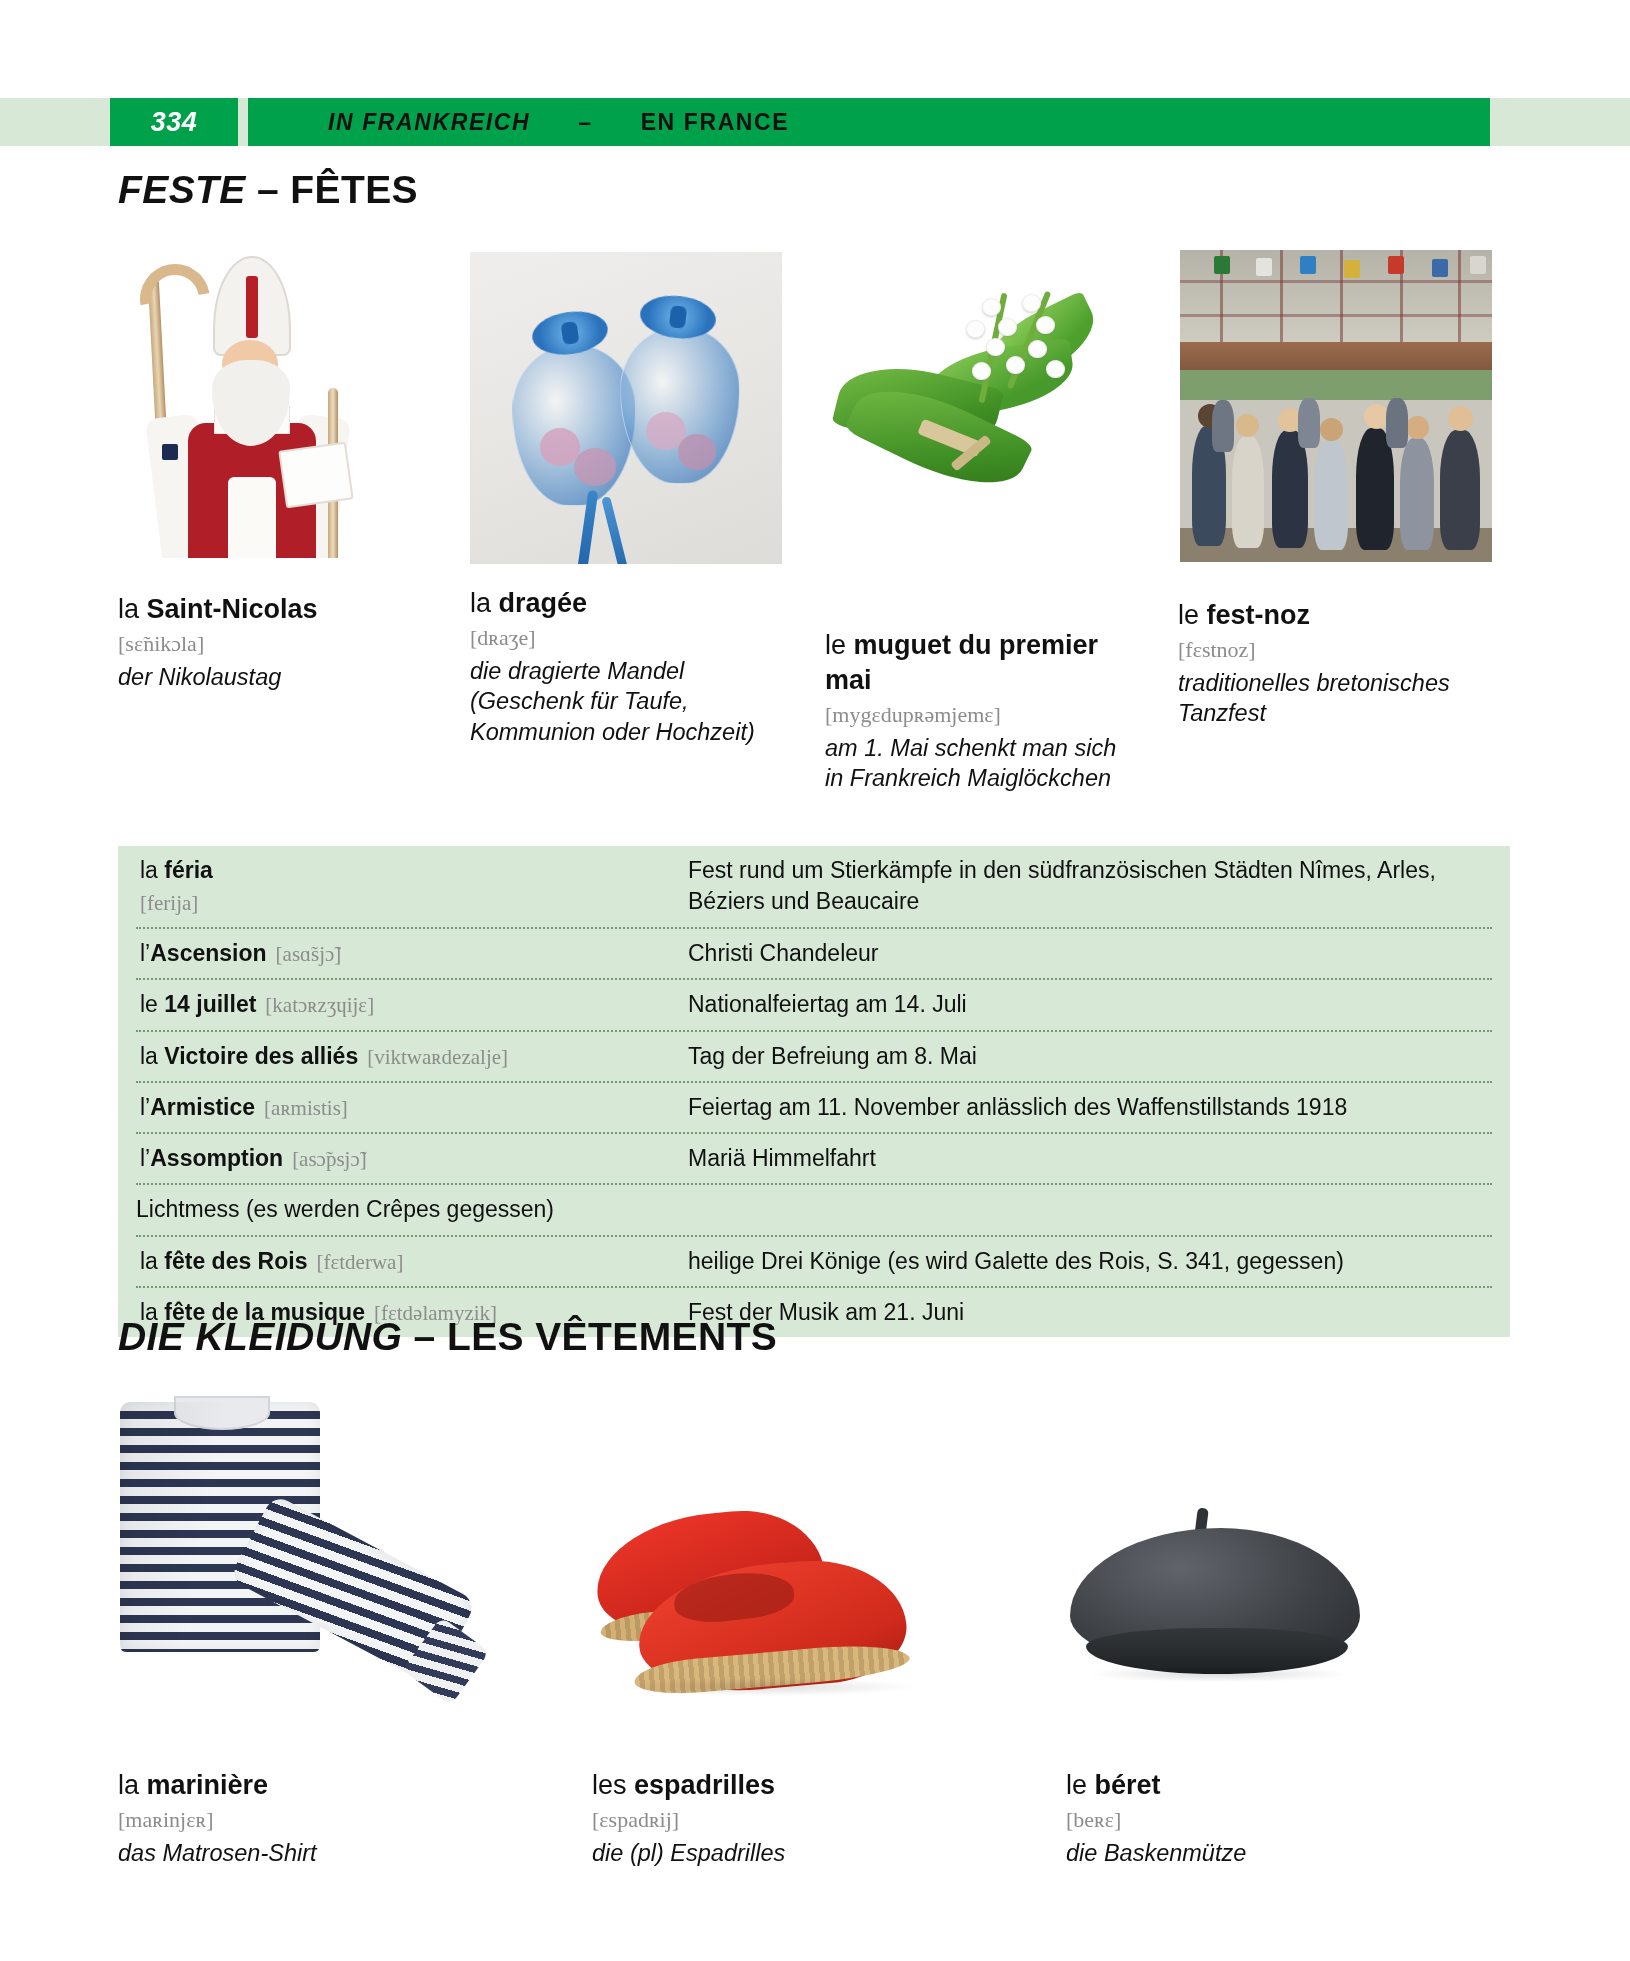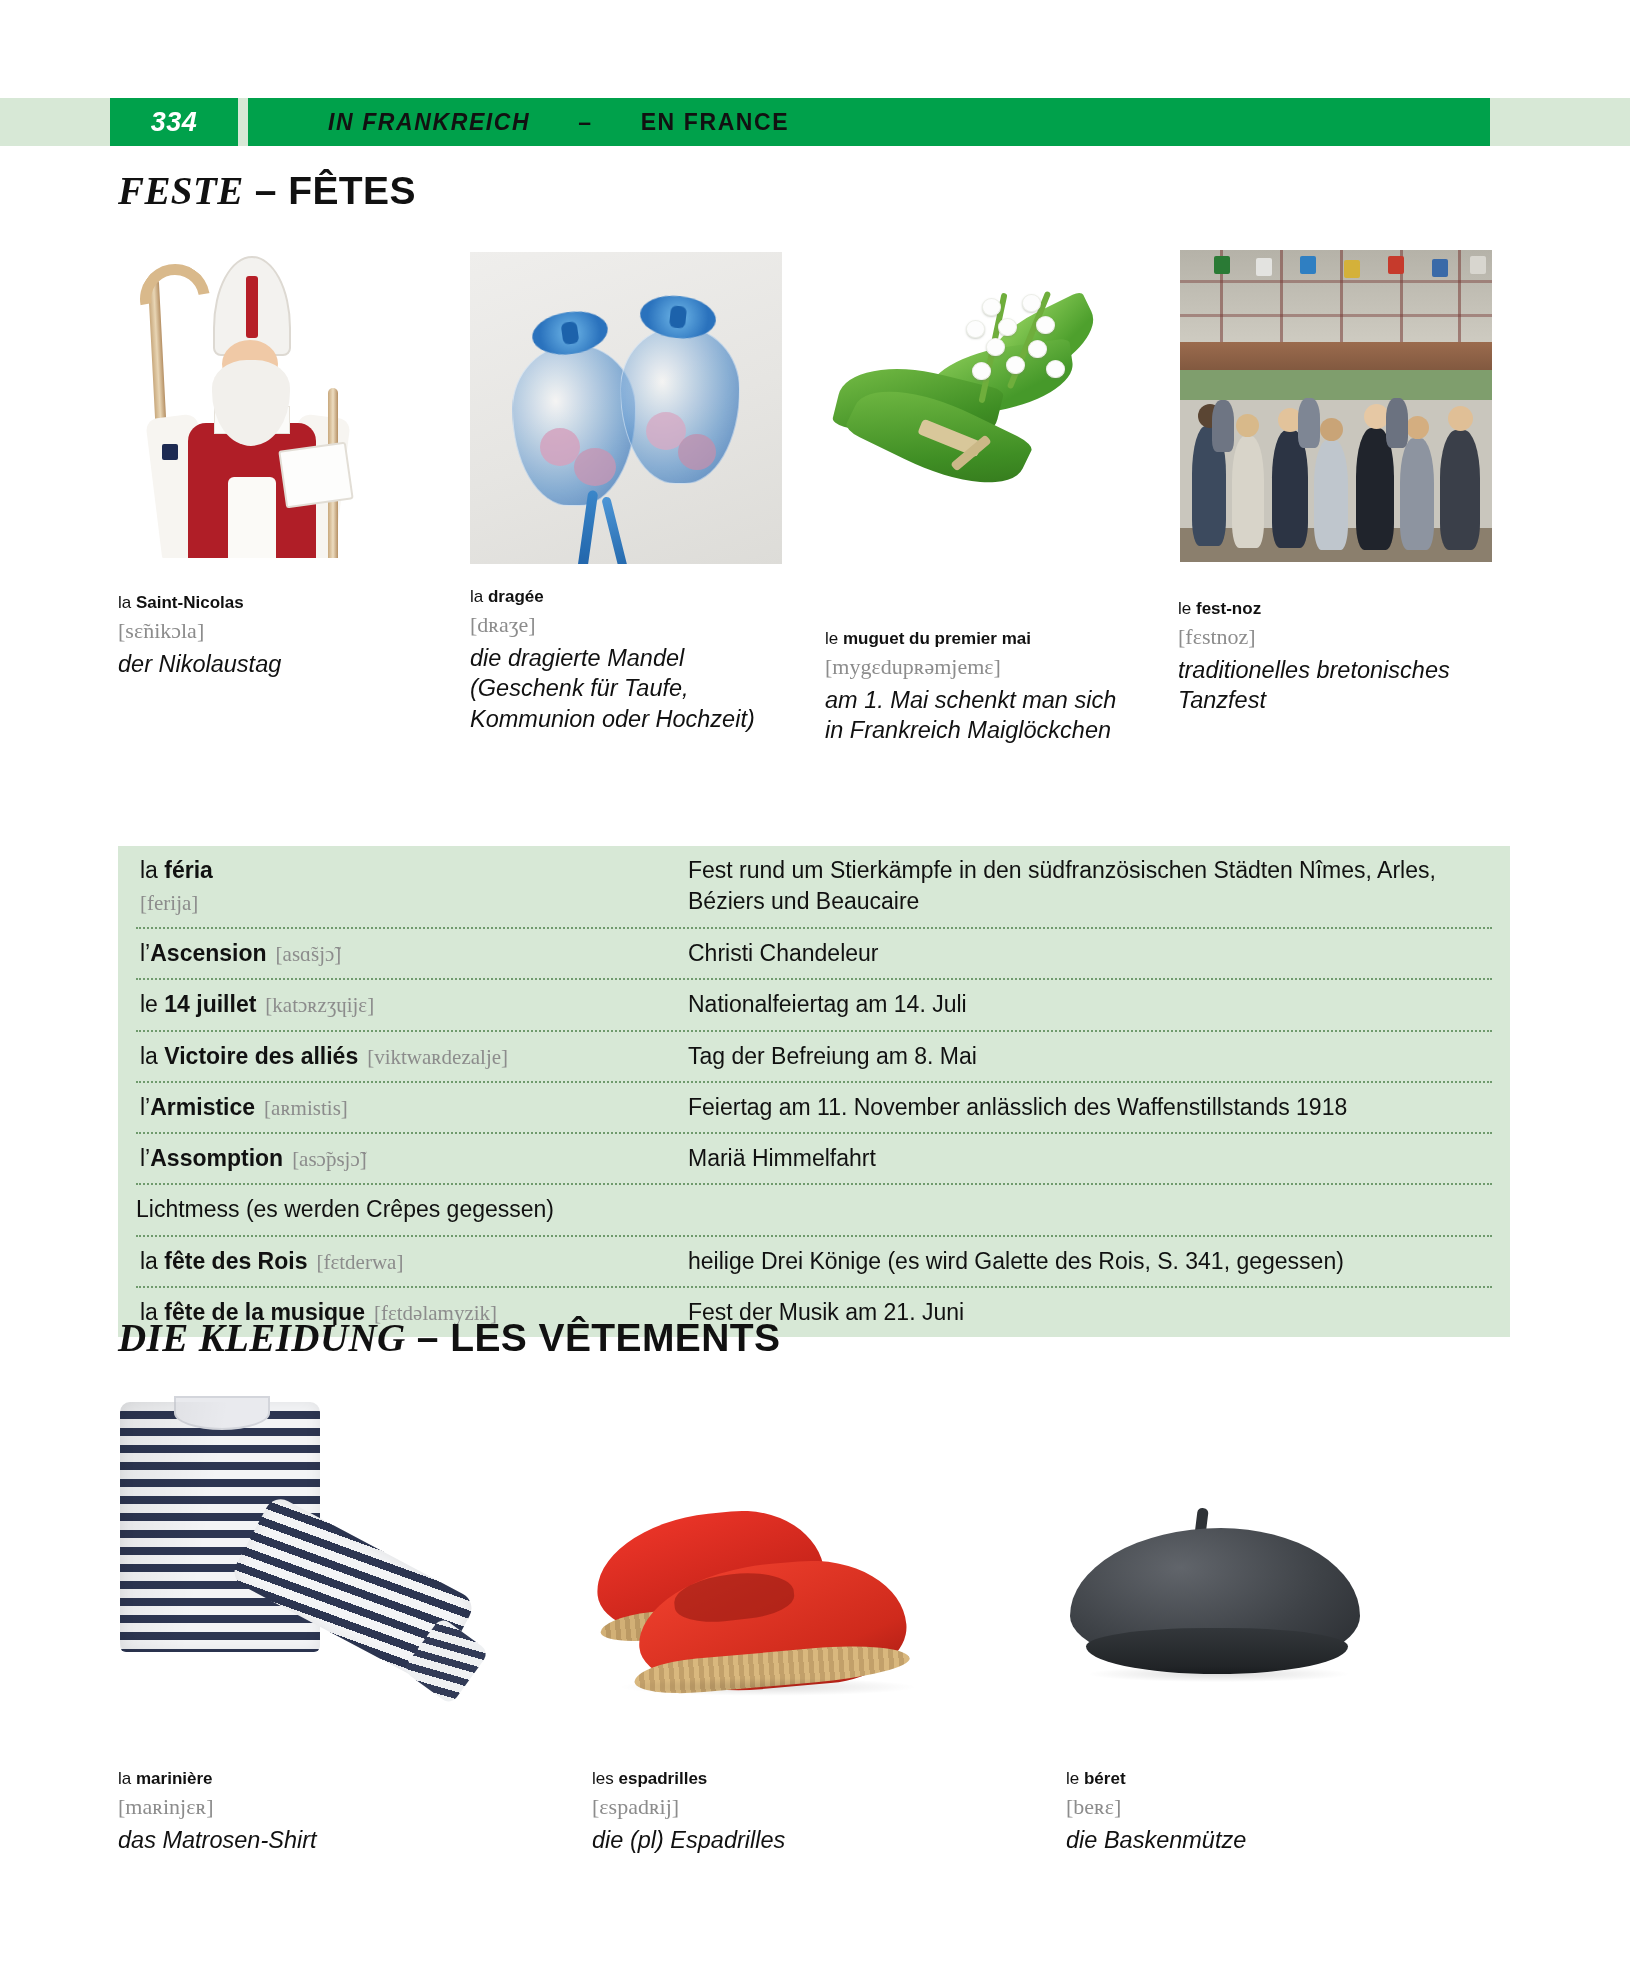--- a/index.html
+++ b/index.html
@@ -35,32 +35,32 @@
     letter-spacing:1.6px;
   }
   .runhead .bar .it{font-style:italic;}
 
   
   .sect-title{
     position:absolute;left:118px;
     font-size:39px;font-weight:bold;color:#111;
     letter-spacing:.4px;white-space:nowrap;
   }
-  .sect-title .de{font-style:italic;font-family:Liberation Serif, serif;}
+  .sect-title .de{font-style:italic;}
   .sect-title .sep{font-style:normal;}
   #title-feste{top:168px;}
   #title-kleidung{top:1315px;}
 
   
   .pic{position:absolute;overflow:hidden;background:#fff;}
   .pic .frame{width:100%;height:100%;position:relative;overflow:hidden;}
 
   
   .cap{position:absolute;}
-  .cap .term{font-size:17px;color:#111;line-height:1.30;}
+  .cap .term{font-size:27px;color:#111;line-height:1.30;}
   .cap .term b{font-weight:bold;}
   .cap .ipa{
     font-family:"Liberation Serif","DejaVu Serif",serif;
     font-size:22px;color:#8c8c8c;line-height:1.34;margin-top:2px;
   }
   .cap .de{
     font-style:italic;font-size:23.5px;color:#111;line-height:1.30;margin-top:3px;
   }
 
   

